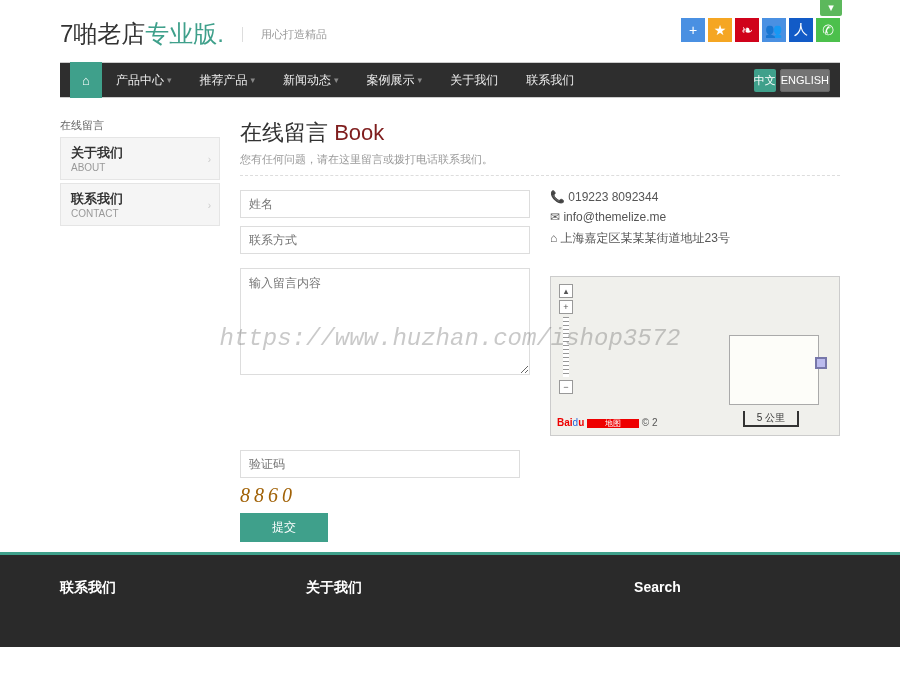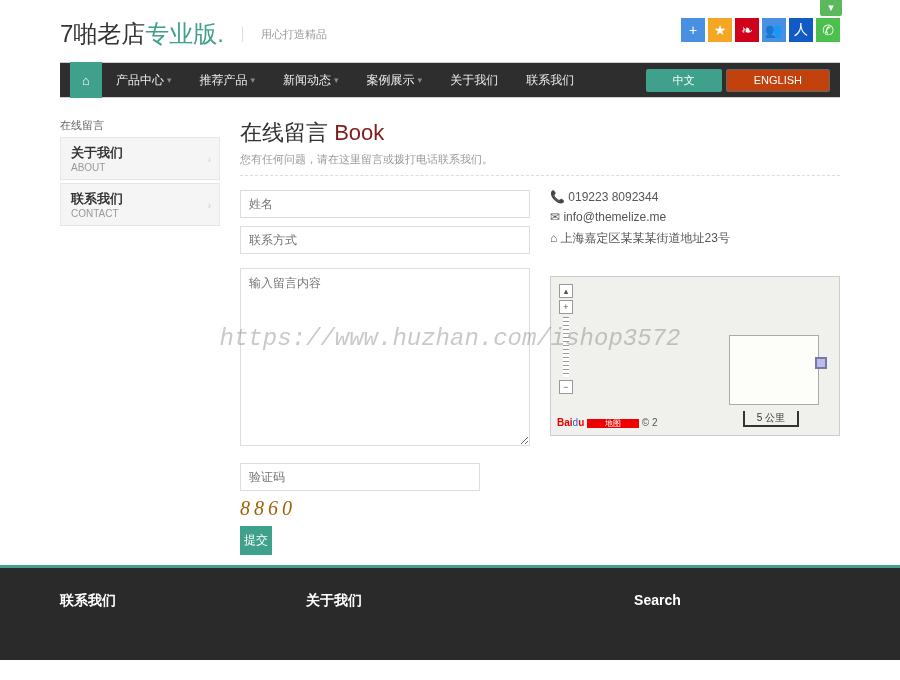--- a/index.html
+++ b/index.html
@@ -10,48 +10,48 @@
 .logo .b1{color:#333}
 .logo .b2{color:#3fa08b}
 .tagline{color:#999;font-size:11px;margin-left:18px;padding-left:18px;border-left:1px solid #ddd}
 .social{position:absolute;right:0;top:18px;display:flex;gap:3px}
 .social span{width:24px;height:24px;display:inline-flex;align-items:center;justify-content:center;color:#fff;font-size:14px}
 .nav{background:#2e2e2e;height:36px;display:flex;align-items:center;padding:0 10px;border-top:1px solid #ccc;border-bottom:1px solid #ccc}
 .nav .home{background:#3fa08b;color:#fff;width:32px;height:36px;display:flex;align-items:center;justify-content:center}
 .nav a{color:#eee;text-decoration:none;padding:0 14px;font-size:12px;height:48px;display:flex;align-items:center}
 .nav .caret{font-size:9px;margin-left:3px;color:#888}
 .lang{margin-left:auto;display:flex;gap:4px}
-.lang span{padding:4px 27px;font-size:11px;border-radius:2px;color:#fff}
+.lang span{padding:4px 0;font-size:11px;border-radius:2px;color:#fff}
 .lang .cn{background:#3fa08b}
-.lang .en{background:#c2410c;border:1px solid #666}
+.lang .en{background:#737373;border:1px solid #666}
 .main{display:flex;margin-top:20px;gap:20px}
 .sidebar{width:160px}
 .side-title{font-size:11px;color:#666;margin-bottom:4px}
 .side-item{background:#f5f5f5;border:1px solid #e5e5e5;padding:6px 10px;margin-bottom:3px;cursor:pointer;position:relative}
 .side-item .cn{font-size:13px;color:#333;font-weight:bold}
 .side-item .en{font-size:10px;color:#999}
 .side-item .arr{position:absolute;right:8px;top:50%;transform:translateY(-50%);color:#ccc;font-size:10px}
 .content{flex:1}
 .page-title{font-size:22px;color:#333;font-weight:normal}
 .page-title .en{color:#7f1d1d;font-weight:300}
 .subtitle{font-size:11px;color:#999;margin:4px 0 14px;border-bottom:1px dashed #ddd;padding-bottom:8px}
 .form-row{display:flex;margin-bottom:14px;gap:20px}
 .form-col{flex:1}
 input[type=text],textarea{width:100%;border:1px solid #ddd;padding:6px 8px;font-size:12px;font-family:inherit;color:#555}
-textarea{height:178px;resize:vertical}
+textarea{height:107px;resize:vertical}
 .info-line{font-size:12px;color:#555;margin-bottom:6px}
 .map{border:1px solid #ccc;height:160px;background:#f0f0ec;position:relative;margin-top:8px}
 .map-ctrl{position:absolute;left:8px;top:6px;display:flex;flex-direction:column;align-items:center}
 .map-btn{width:14px;height:14px;border:1px solid #999;background:#fff;font-size:9px;display:flex;align-items:center;justify-content:center;margin:1px 0}
 .map-slider{width:6px;height:60px;background:repeating-linear-gradient(#999,#999 1px,#fff 1px,#fff 4px);margin:2px 0}
 .map-scale{position:absolute;bottom:8px;right:40px;font-size:10px;color:#333;border-bottom:2px solid #333;border-left:2px solid #333;border-right:2px solid #333;padding:0 12px}
 .map-logo{position:absolute;left:6px;bottom:6px;font-size:10px}
 .map-logo b{color:#e00}
 .captcha-img{font-family:serif;font-size:20px;letter-spacing:4px;color:#a16207;margin:6px 0;font-style:italic}
-.submit{background:#3fa08b;color:#fff;border:none;padding:6px 4px;font-size:12px;cursor:pointer}
+.submit{background:#3fa08b;color:#fff;border:none;padding:6px 32px;font-size:12px;cursor:pointer}
 .help-line{text-align:center;font-size:11px;color:#888;margin:24px 0;padding:14px 0;border-top:1px solid #eee}
 .help-line .tel{color:#3fa08b}
 .help-line .btn{background:#3fa08b;color:#fff;padding:3px 10px;border-radius:2px;margin:0 4px}
 .footer{background:#2a2a2a;color:#ccc;padding:24px 0 40px;margin-top:10px;border-top:3px solid #3fa08b}
 .footer .cols{display:flex;gap:40px}
 .footer .col{flex:1}
 .footer h3{color:#fff;font-size:14px;margin-bottom:10px}
 .watermark{position:absolute;top:325px;left:0;right:0;text-align:center;font-size:24px;color:rgba(100,100,100,.35);font-family:Liberation Mono, monospace;font-style:italic;pointer-events:none;z-index:99}
 .dropdown-badge{position:absolute;top:-2px;right:58px;background:#5cb85c;color:#fff;width:22px;height:18px;font-size:11px;display:flex;align-items:center;justify-content:center;border-radius:0 0 2px 2px}
 </style>
@@ -154,21 +154,21 @@
               <div class="map-btn">−</div>
             </div>
             <div style="position:absolute;right:20px;bottom:30px;width:90px;height:70px;border:1px solid #aaa;background:#fdfdf9"></div>
             <div style="position:absolute;right:12px;top:80px;width:12px;height:12px;border:2px solid #77a;background:#bbe"></div>
             <div class="map-scale">5 公里</div>
             <div class="map-logo"><b>Bai</b><span style="color:#26d">d</span><b>u</b> <span style="background:#e00;color:#fff;padding:0 18px;font-size:8px">地图</span> <span>© 2</span></div>
           </div>
         </div>
       </div>
 
-      <input type="text" style="width: 240px;" placeholder="验证码">
+      <input type="text" style="width: 280px;" placeholder="验证码">
       <div class="captcha-img">8860</div>
       <button class="submit">提交</button>
 
     </div>
   </div>
 </div>
 
 <div class="footer">
   <div class="container">
     <div class="cols">

